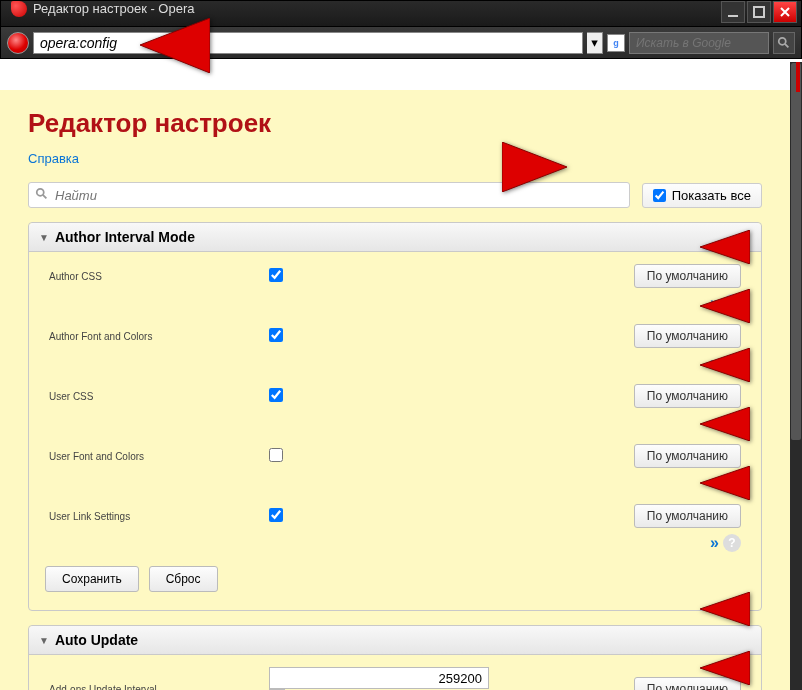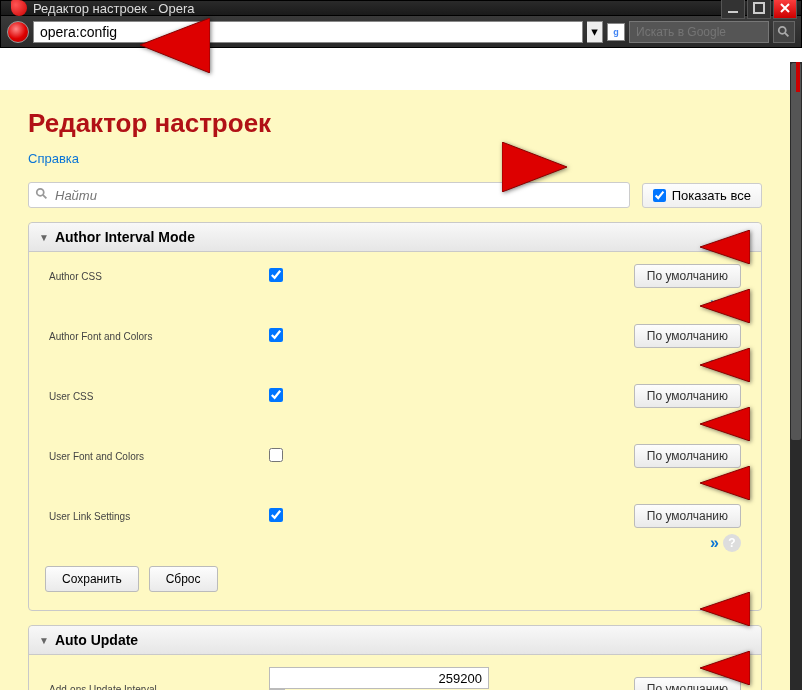--- a/index.html
+++ b/index.html
@@ -1,32 +1,32 @@
 <!DOCTYPE html>
 <html><head>
 <meta charset="utf-8">
 <style>
 * { box-sizing: border-box; margin: 0; padding: 0; }
 body { font-family: Arial, sans-serif; font-size: 13px; background: #fff; width: 802px; height: 690px; overflow: hidden; position: relative; }
 
-.titlebar { background: linear-gradient(#2a2a2a, #1a1a1a); height: 16px; display: flex; align-items: center; padding: 0 4px; border: 1px solid #000; }
+.titlebar { background: linear-gradient(#2a2a2a, #1a1a1a); height: 27px; display: flex; align-items: flex-start; padding: 0 4px; border: 1px solid #000; }
 .titlebar-icon { width: 16px; height: 16px; background: radial-gradient(circle at 30% 30%, #ff5555, #cc0000); border-radius: 2px 8px 8px 8px; margin: 0 6px; }
 .titlebar-text { color: #ddd; font-size: 13px; flex: 1; }
 .win-controls { display: flex; gap: 2px; }
 .win-btn { width: 24px; height: 22px; border: 1px solid #555; background: #333; display: flex; align-items: center; justify-content: center; cursor: pointer; }
 .win-btn.close { background: linear-gradient(#ff4444, #cc0000); }
 .win-btn svg { width: 14px; height: 14px; }
 
 .addressbar { background: linear-gradient(#3a3a3a, #2a2a2a); height: 32px; display: flex; align-items: center; padding: 3px 6px; gap: 4px; border: 1px solid #000; border-top: none; }
 .opera-btn { width: 22px; height: 22px; background: radial-gradient(circle at 40% 35%, #ff8888, #dd0000 55%, #aa0000); border-radius: 50%; border: 1px solid #999; cursor: pointer; }
-.url-input { flex: 1; height: 22px; background: #fff; border: 1px solid #888; padding: 0 6px; font-size: 14px; }
+.url-input { flex: 1; height: 22px; background: #fff; border: 1px solid #888; padding: 0 6px; font-size: 14px; font-style: italic; }
 .url-dropdown { width: 16px; height: 22px; background: #eee; border: 1px solid #888; border-left: none; display: flex; align-items: center; justify-content: center; cursor: pointer; }
 .google-badge { width: 18px; height: 18px; background: #fff; border: 1px solid #888; display: flex; align-items: center; justify-content: center; font-size: 9px; font-weight: bold; }
 .google-badge span:nth-child(1){color:#4285f4}.google-badge span:nth-child(2){color:#ea4335}
-.search-input { width: 140px; height: 22px; background: #555; border: 1px solid #777; color: #fca5a5; padding: 0 6px; font-size: 12px; }
+.search-input { width: 140px; height: 22px; background: #555; border: 1px solid #777; color: #fca5a5; padding: 0 6px; font-size: 12px; font-style: italic; }
 .search-btn { width: 22px; height: 22px; background: #444; border: 1px solid #666; display: flex; align-items: center; justify-content: center; cursor: pointer; }
 
 .content-wrap { position: absolute; top: 62px; left: 0; right: 12px; bottom: 0; background: #fef9c3; overflow: hidden; margin-top: 28px; }
 .scrollbar { position: absolute; right: 0; top: 62px; bottom: 0; width: 12px; background: #2a2a2a; }
 .scrollbar-thumb { width: 10px; margin: 1px; height: 60%; background: #555; border-radius: 2px; }
 
 .page { padding: 18px 28px; position: relative; }
 .page-title { color: #b11116; font-size: 26px; font-weight: bold; margin-bottom: 12px; }
 .help-link { color: #0b75d6; font-size: 13px; cursor: pointer; }
 

